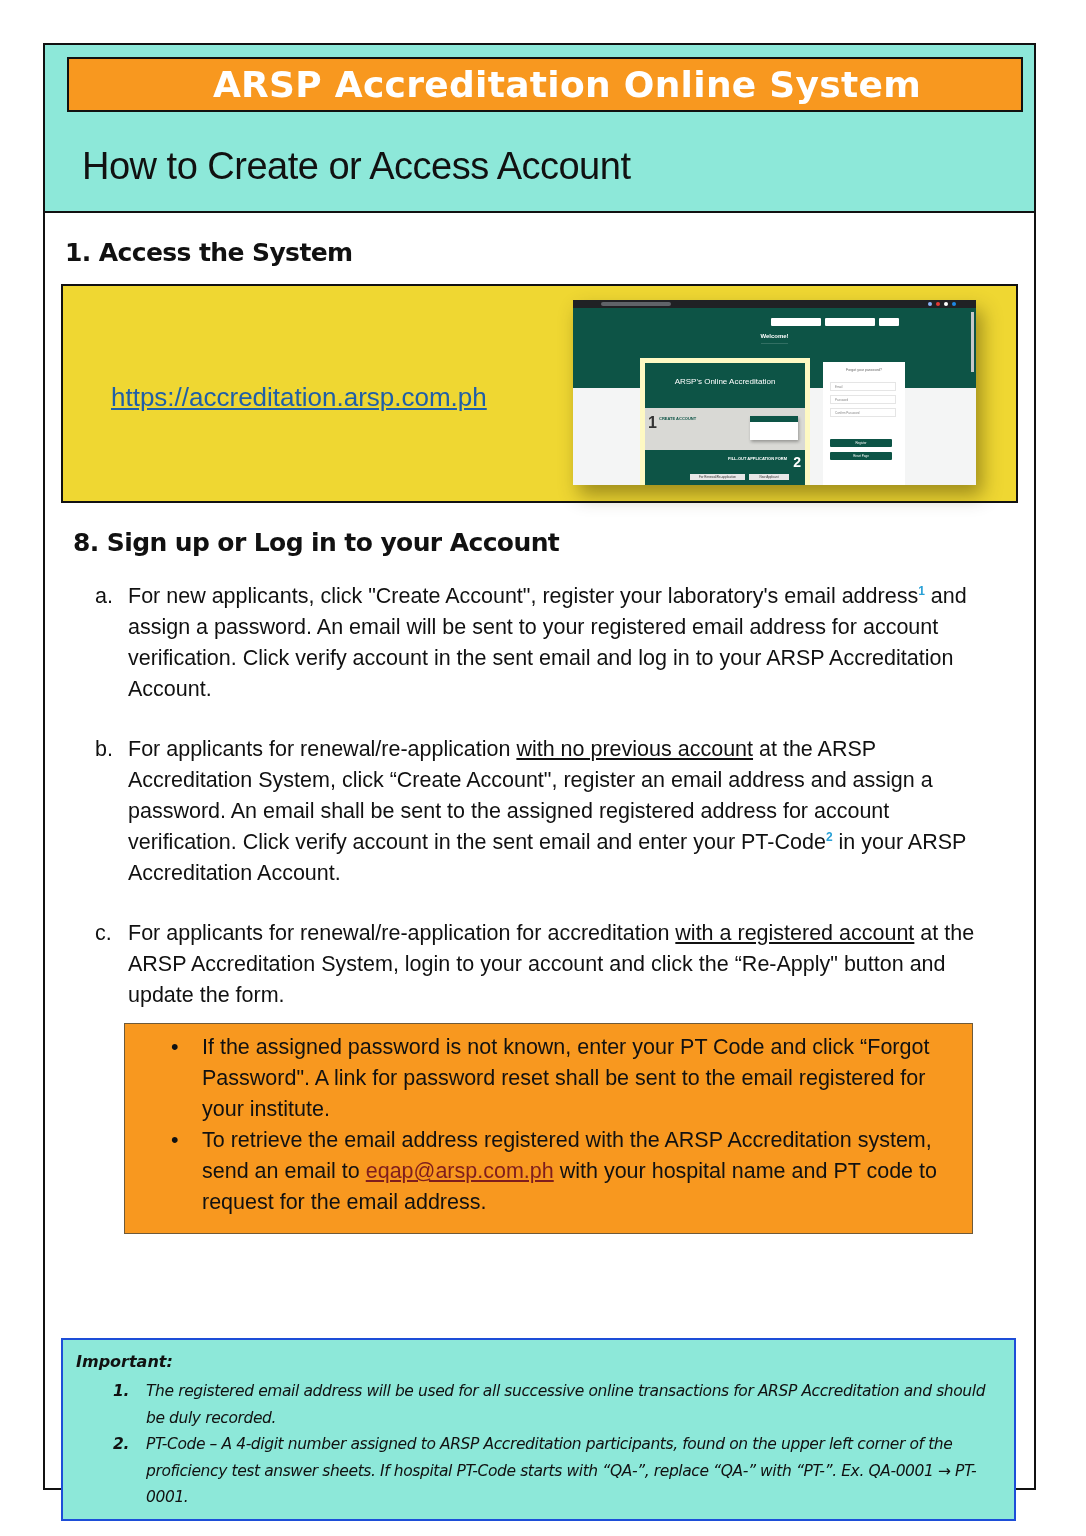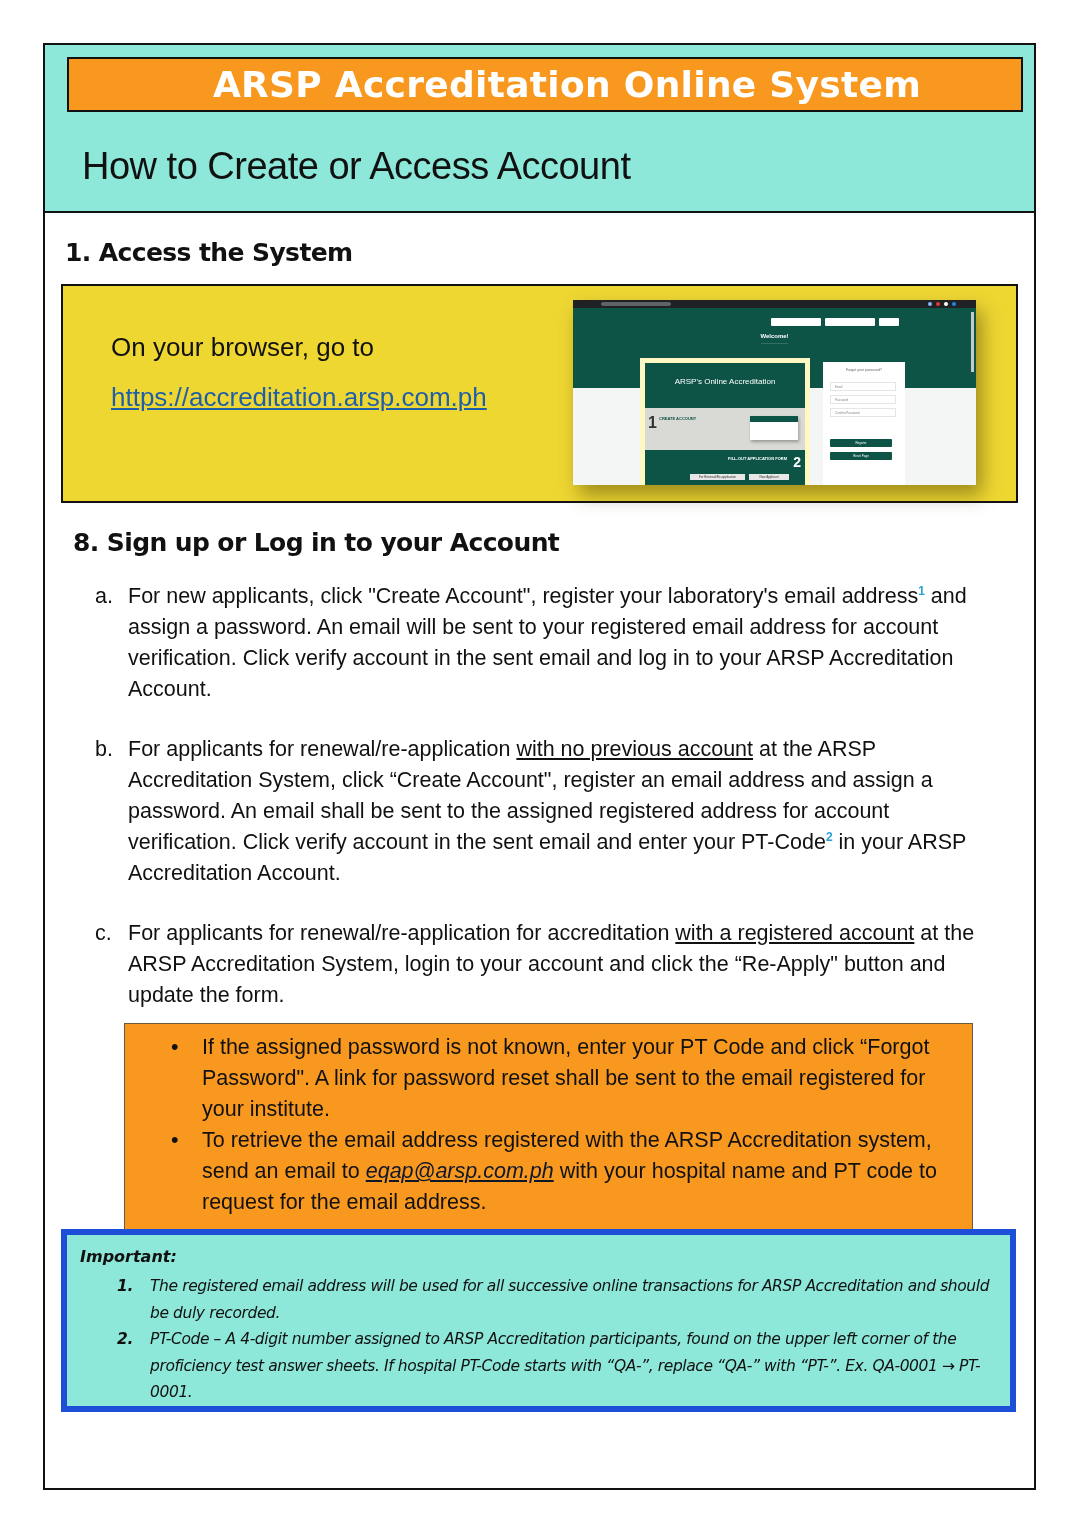--- a/index.html
+++ b/index.html
@@ -84,25 +84,25 @@
   .u { text-decoration: underline; }
   sup.fn { font-size: 12px; color: #28a0d6; font-weight: bold; vertical-align: super; line-height: 0; }
 
   .orange-box {
     position: absolute; left: 79px; top: 978px; width: 849px; height: 211px;
     background: #f8981f; border: 1px solid #6e5a3a;
   }
   .orange-box ul { list-style: none; position: absolute; left: 40px; top: 8px; width: 790px; }
   .orange-box li { position: relative; padding-left: 37px; font-size: 21.5px; line-height: 31px; color: #111; }
   .orange-box li .bullet { position: absolute; left: 6px; top: 0; }
-  .orange-box a { color: #0f172a; text-decoration: underline; font-style: italic; }
+  .orange-box a { color: #7f1d1d; text-decoration: underline; }
 
   .important-box {
-    position: absolute; left: 16px; top: 1184px; width: 955px; height: 183px;
-    background: #8de8d9; border: 6px solid #1d4ed8;
+    position: absolute; left: 16px; top: 1293px; width: 955px; height: 183px;
+    background: #8de8d9; border: 2px solid #1d4ed8;
   }
   .important-box .hd {
     position: absolute; left: 13px; top: 12px; font-family: "DejaVu Sans", sans-serif;
     font-style: italic; font-weight: bold; font-size: 16px; color: #111;
   }
   .important-box ol { list-style: none; position: absolute; left: 50px; top: 38px; width: 895px; }
   .important-box li {
     position: relative; padding-left: 33px; font-family: "DejaVu Sans", sans-serif;
     font-style: italic; font-size: 15.5px; line-height: 26.5px; color: #111; letter-spacing: -0.4px;
   }
@@ -116,21 +116,20 @@
   <div class="header-band">
     <div class="title-bar">
       <span>ARSP Accreditation Online System</span>
     </div>
     <div class="subtitle">How to Create or Access Account</div>
   </div>
 
   <div class="section-heading" style="left:20px; top:193px;">1. Access the System</div>
 
   <div class="yellow-box">
-    <div class="intro">On your browser, go to</div>
     <a class="url" href="#">https://accreditation.arsp.com.ph</a>
   </div>
 
   <div class="shot">
     <div class="chrome">
       <div class="addr"></div>
       <div class="dot" style="left:355px;background:#8ab4f8"></div>
       <div class="dot" style="left:363px;background:#e53935"></div>
       <div class="dot" style="left:371px;background:#fff"></div>
       <div class="dot" style="left:379px;background:#1e88e5"></div>

